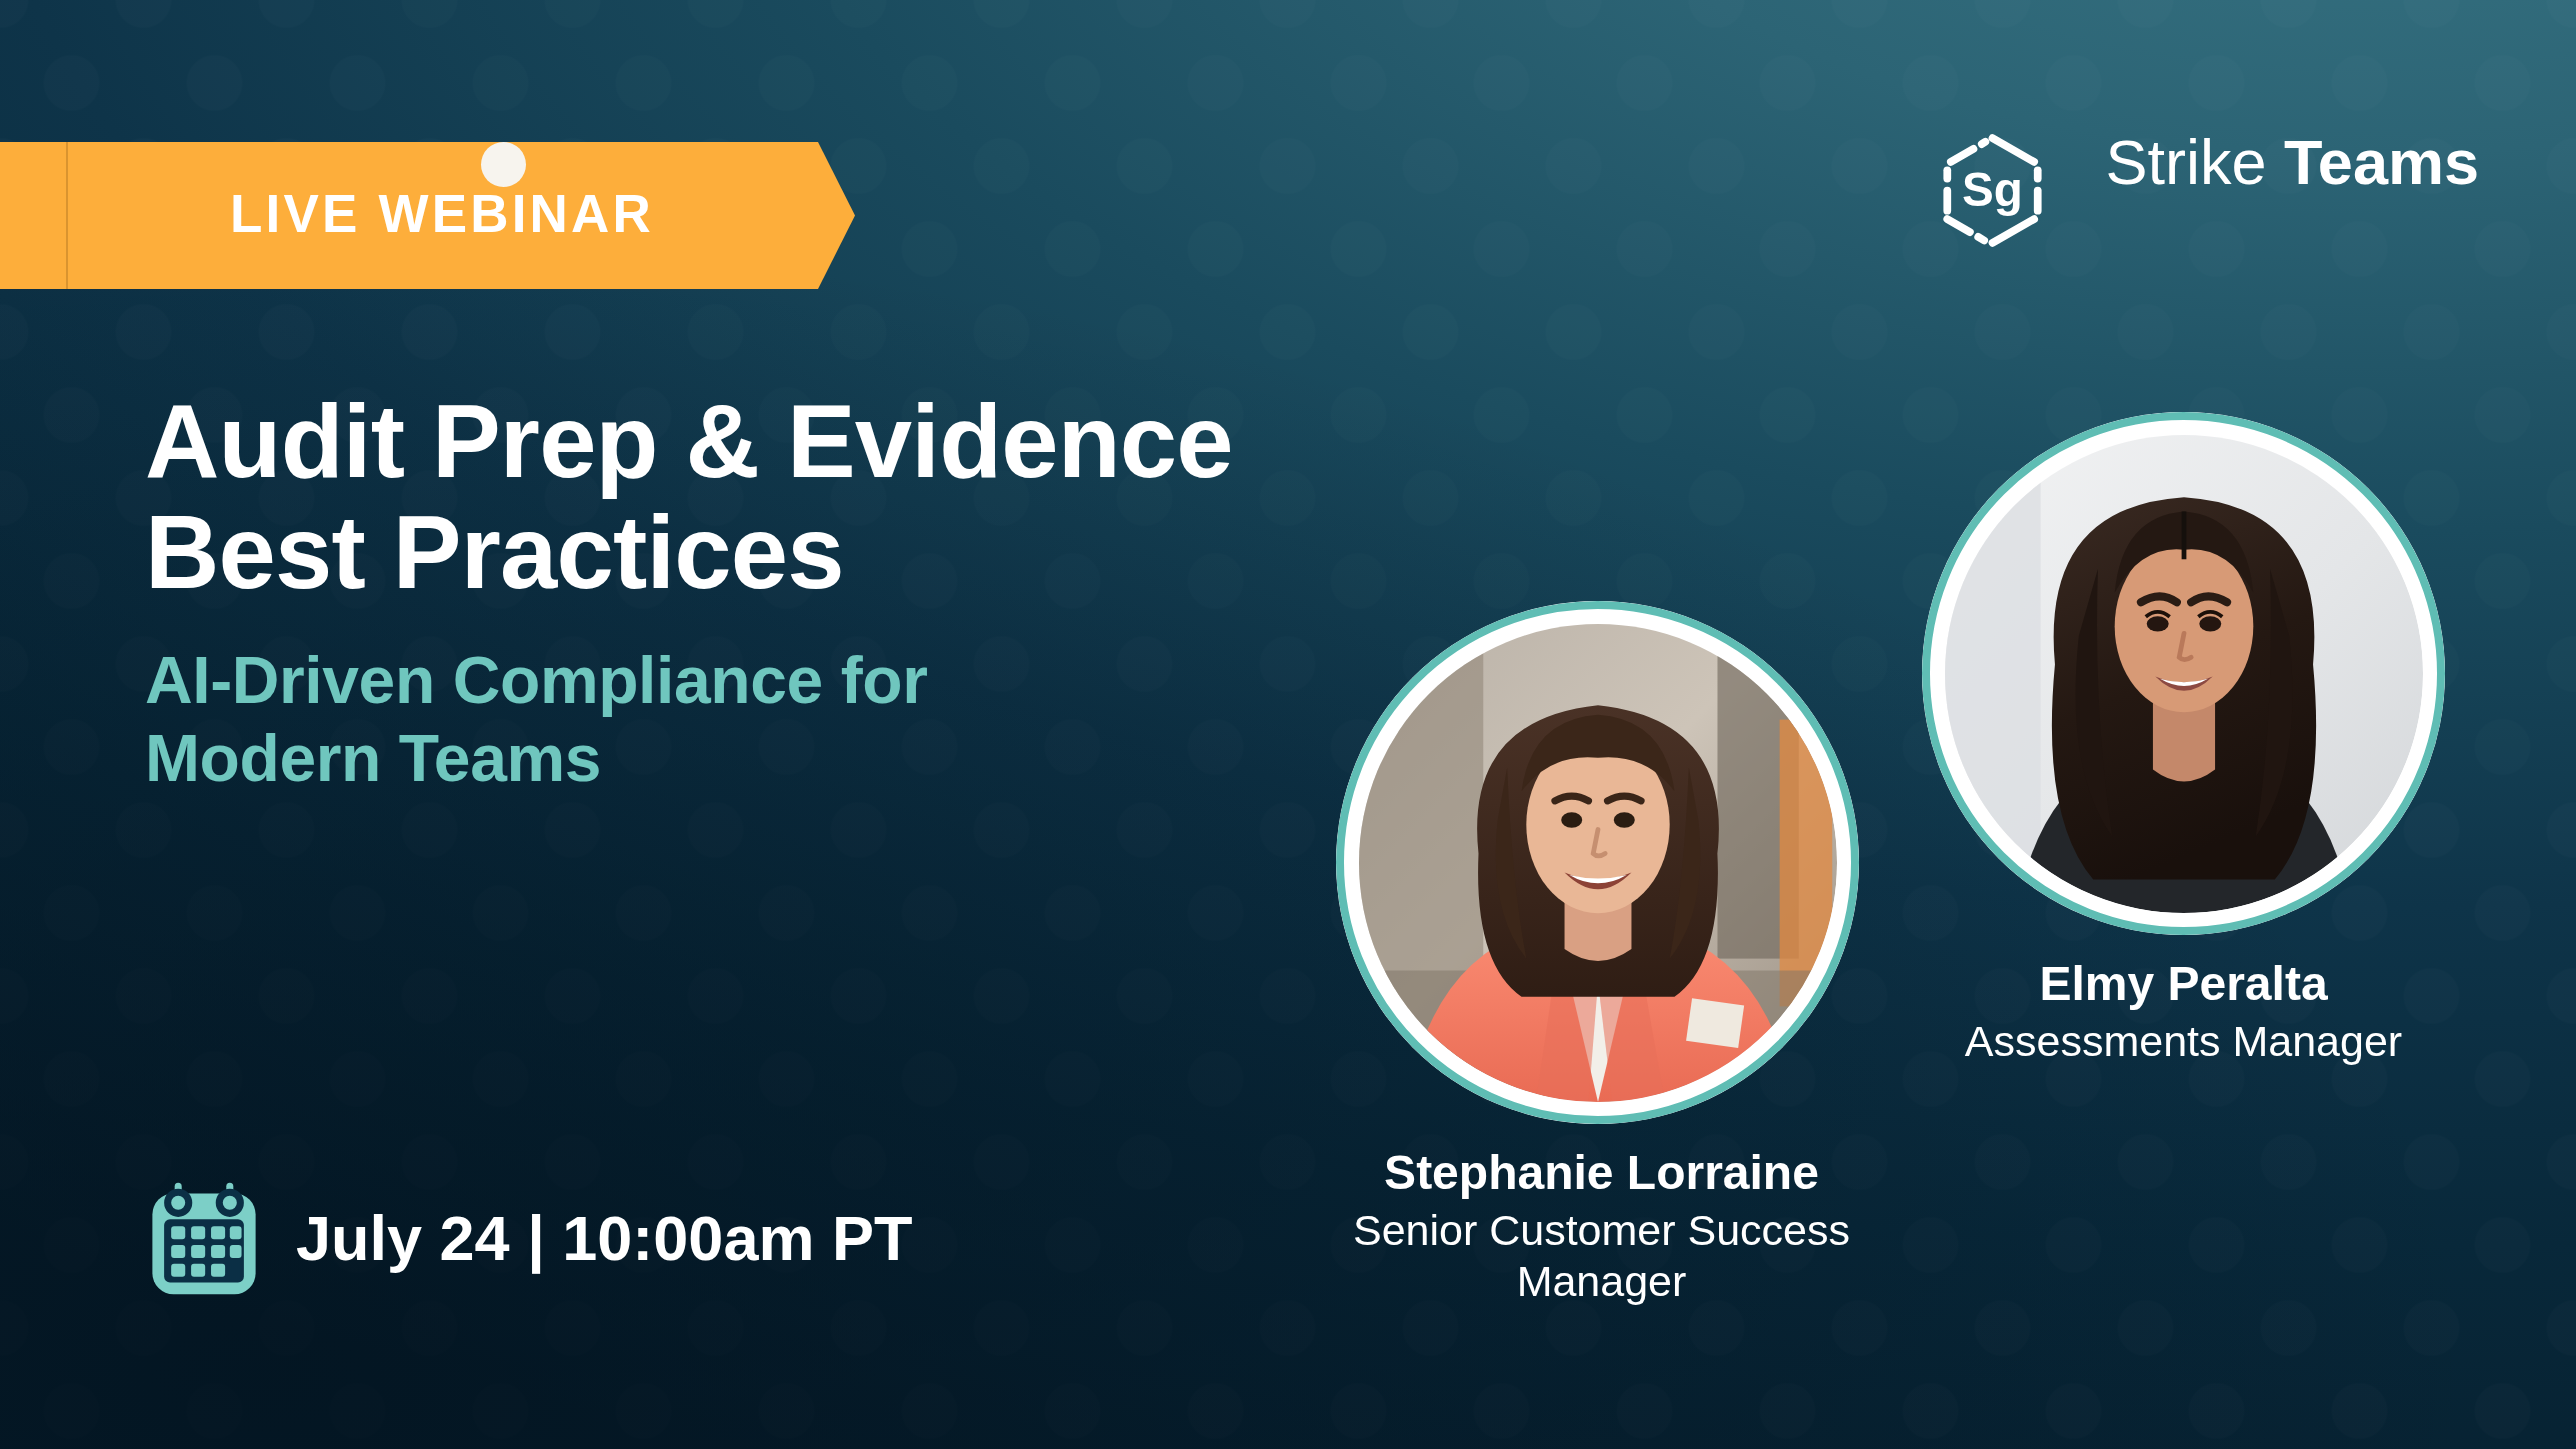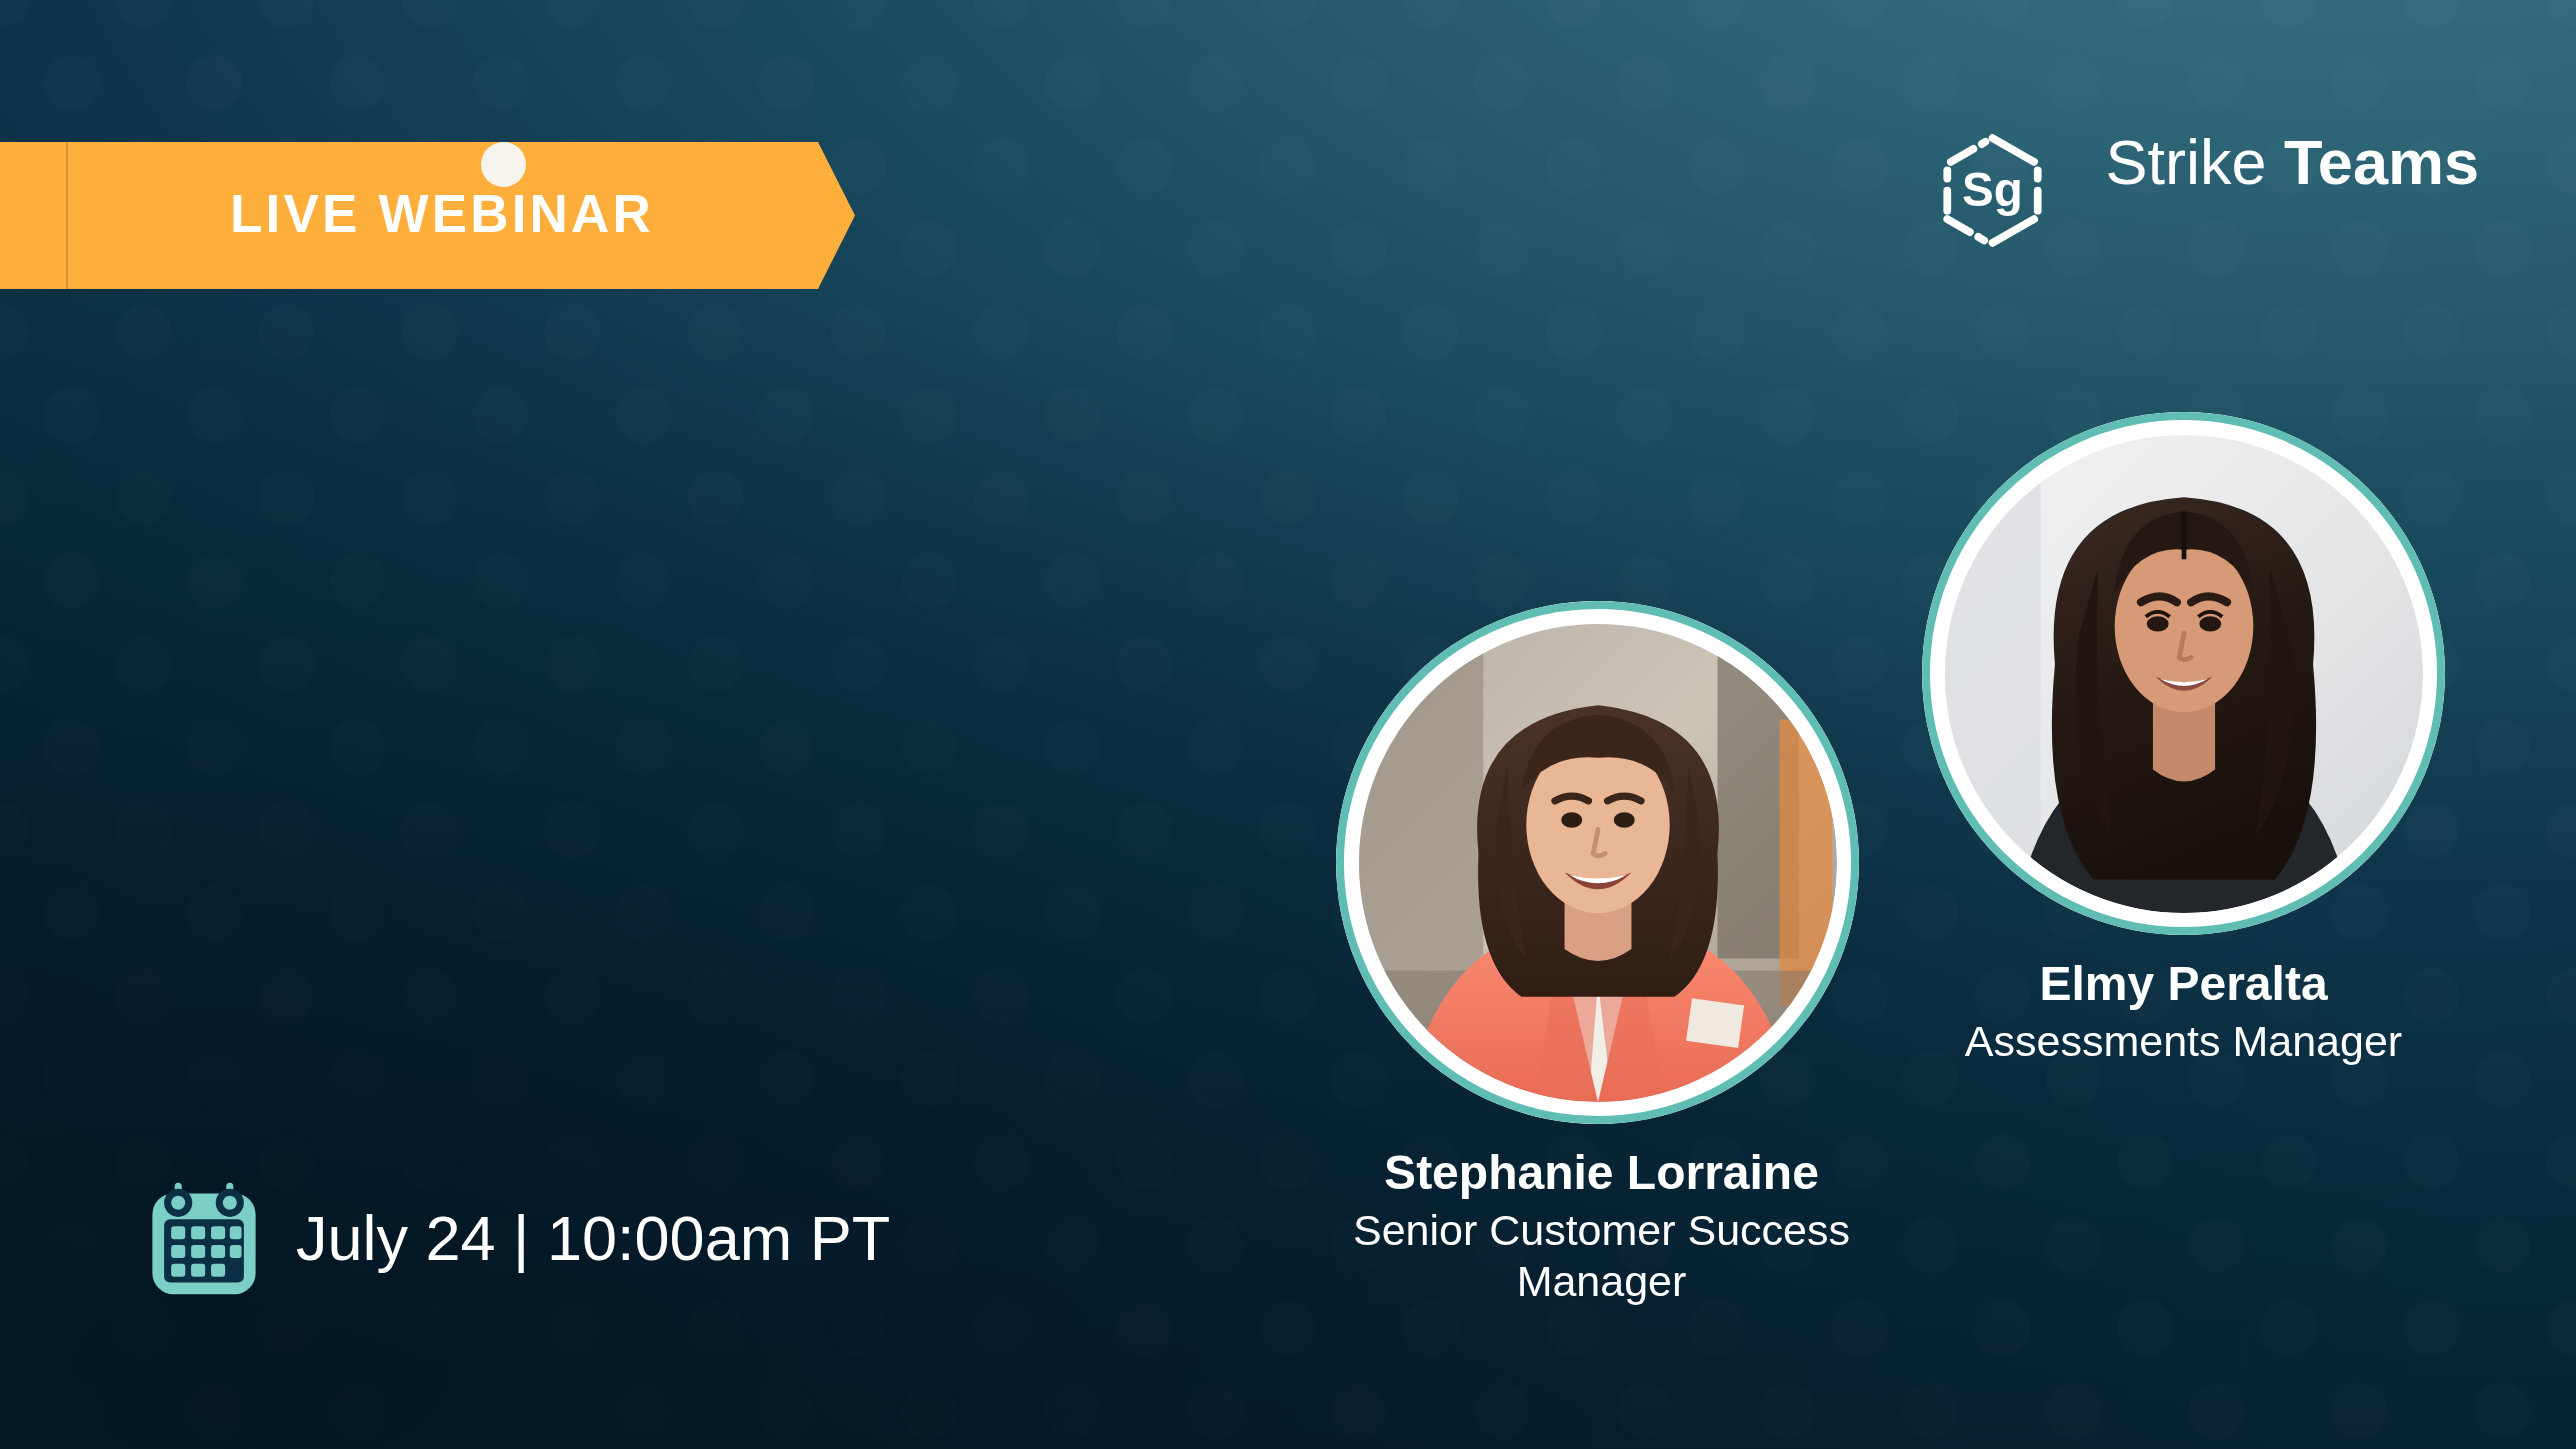--- a/index.html
+++ b/index.html
@@ -90,21 +90,21 @@
     white-space:pre-line;
   }
 
   
   .date-row{
     position:absolute;left:147px;top:1177px;
     display:flex;align-items:center;gap:35px;
   }
   .cal-icon{width:114px;height:122px;flex:none;}
   .date-text{
-    color:#ffffff;font-size:63px;font-weight:normal;line-height:1;white-space:nowrap;
+    color:#ffffff;font-size:63px;font-weight:bold;line-height:1;white-space:nowrap;
   }
 
   
   .speaker{position:absolute;text-align:center;}
   .speaker-photo{
     border-radius:50%;
     background:#ffffff;
     overflow:hidden;
     position:relative;
   }
@@ -157,20 +157,26 @@
         <path d="M15 26 L34 15"></path>
         <path d="M41 11 L44 9"></path>
       </g>
       <text x="50" y="63" text-anchor="middle" fill="#ffffff" font-family="Liberation Sans, sans-serif" font-size="40" font-weight="bold">Sg</text>
     </svg>
     <div class="logo-word">
       <span class="w1">Strike</span><span>&nbsp;</span><span class="w2">Teams</span>
     </div>
   </div>
 
+  <div class="copy">
+    <h1 class="headline">Audit Prep &amp; Evidence
+Best Practices</h1>
+    <div class="subhead">AI-Driven Compliance for
+Modern Teams</div>
+  </div>
 
   <div class="date-row">
     <svg class="cal-icon" viewBox="0 0 96 104">
       <path d="M26 8 L26 22" stroke="#7CCFC7" stroke-width="6" stroke-linecap="round" fill="none"></path>
       <path d="M70 8 L70 22" stroke="#7CCFC7" stroke-width="6" stroke-linecap="round" fill="none"></path>
       <rect x="4" y="14" width="88" height="86" rx="18" fill="#7CCFC7"></rect>
       <circle cx="26" cy="22" r="9" fill="none" stroke="#0b2f45" stroke-width="6"></circle>
       <circle cx="70" cy="22" r="9" fill="none" stroke="#0b2f45" stroke-width="6"></circle>
       <rect x="14" y="36" width="68" height="54" rx="5" fill="#0b2f45"></rect>
       <g fill="#7CCFC7">

